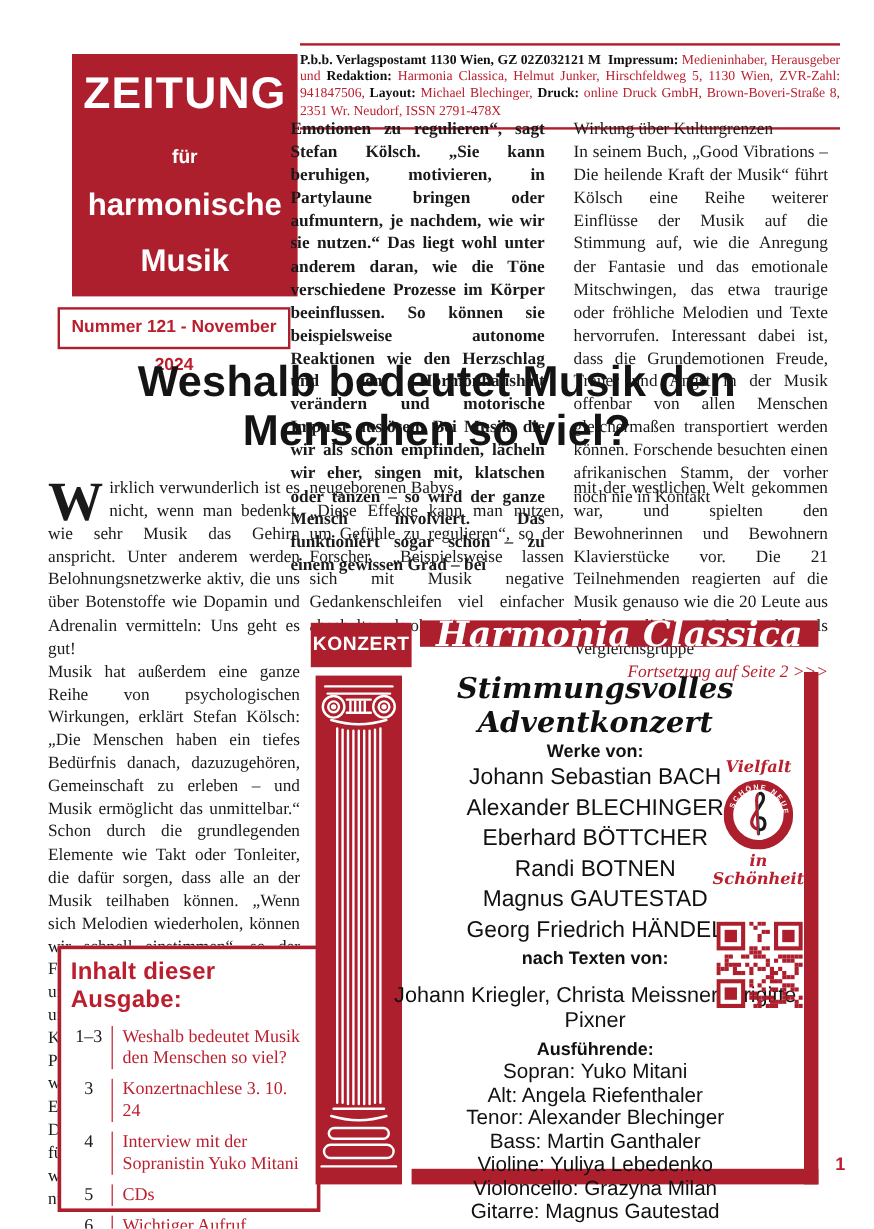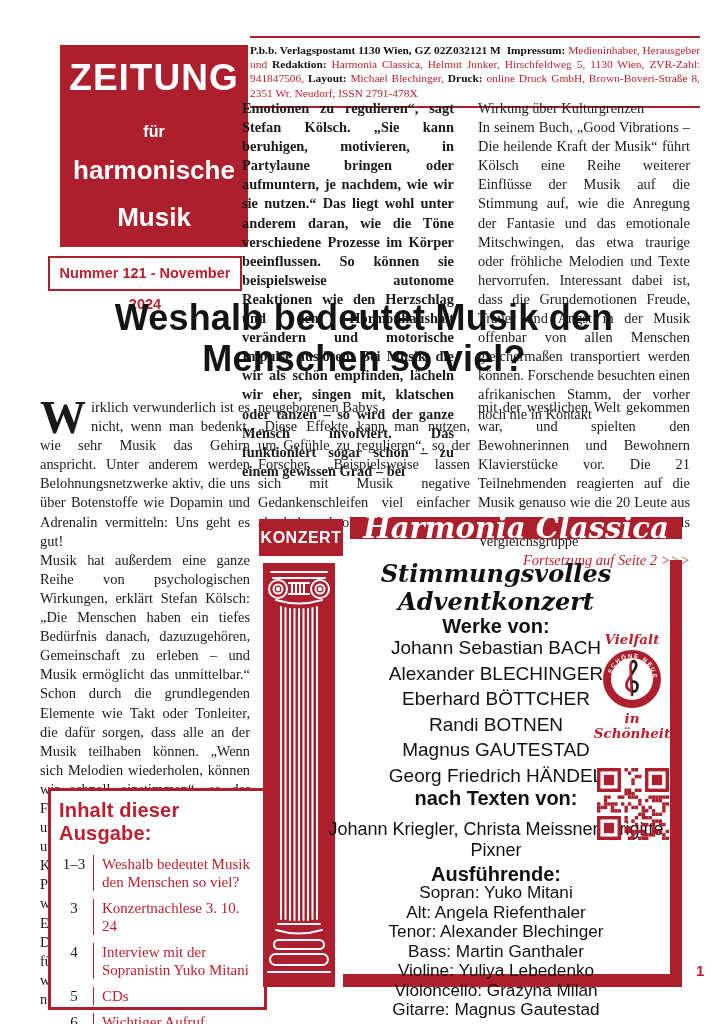--- a/index.html
+++ b/index.html
@@ -65,21 +65,21 @@
     color:#fff;font-family:"DejaVu Serif",serif;font-weight:bold;font-style:italic;
     font-size:29px;display:flex;align-items:center;justify-content:center;}
   #pillar-panel{left:263px;top:563px;width:72px;height:424px;background:var(--red-fill);}
   #ad-rightbar{left:670px;top:560px;width:12px;height:427px;background:var(--red-fill);}
   #ad-bottombar{left:343px;top:974px;width:339px;height:13px;background:var(--red-fill);}
 
   #ad-content{left:345px;top:560px;width:302px;text-align:center;
     font-family:"Liberation Sans",sans-serif;color:#111;}
   .ad-title{font-family:"DejaVu Serif",serif;font-weight:bold;font-style:italic;
     font-size:24px;line-height:28px;margin:0;}
-  .ad-label{font-weight:bold;font-size:20px;line-height:17px;margin-top:2px;}
+  .ad-label{font-weight:bold;font-size:15px;line-height:17px;margin-top:2px;}
   .composer{font-size:19px;line-height:25.5px;}
   .authors{font-size:18px;line-height:21px;margin-top:12px;}
   .performer{font-size:17.2px;line-height:19.5px;}
 
   #seal{left:586px;top:632px;width:92px;text-align:center;}
   .seal-word{font-family:"DejaVu Serif",serif;font-style:italic;font-weight:bold;
     color:var(--red-text);font-size:13.5px;line-height:15px;}
   #seal svg{display:block;margin:3px auto 3px auto;}
 
   #qr{left:597px;top:768px;width:72px;height:72px;}

